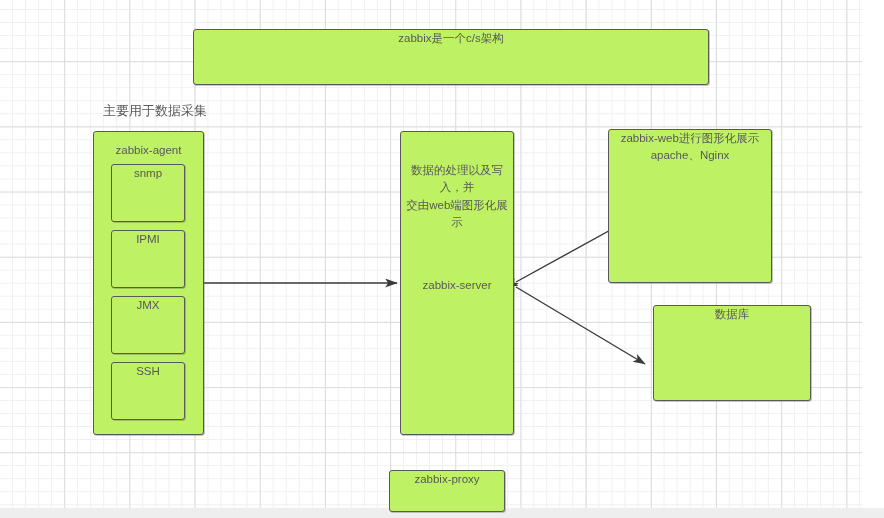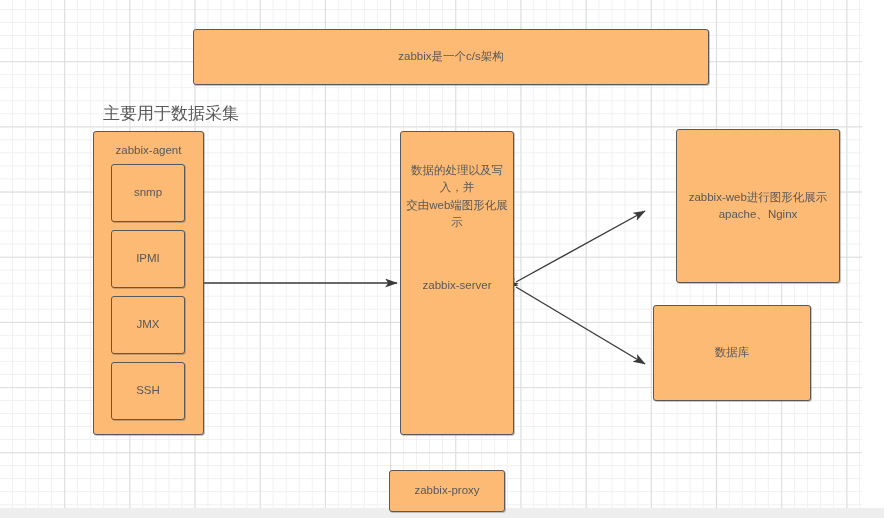--- a/index.html
+++ b/index.html
@@ -49,39 +49,39 @@
     top: 0;
     width: 22px;
     height: 508px;
     background: #ffffff;
   }
 
   
   .box {
     position: absolute;
     box-sizing: border-box;
-    background: #fdba74;
+    background: #bef264;
     border: 1.4px solid #595959;
     border-radius: 3px;
     display: flex;
-    align-items: center;
+    align-items: flex-start;
     justify-content: center;
     text-align: center;
     color: #585858;
     font-size: 11.5px;
     line-height: 1.5;
     box-shadow: 0.8px 0.8px 0 rgba(90,90,90,0.45);
   }
   .box.container {
     display: block;
   }
   .label-plain {
     position: absolute;
     color: #585858;
-    font-size: 17px;
+    font-size: 13px;
     white-space: nowrap;
   }
   .inner-label {
     position: absolute;
     left: 0;
     right: 0;
     text-align: center;
     color: #585858;
     font-size: 11.5px;
   }
@@ -156,21 +156,21 @@
       <span class="box-text">SSH</span>
     </div>
   </div>
 
   <div class="box container" style="left:400px; top:131px; width:114px; height:304px;">
     <div class="inner-label" style="top:30px; white-space:pre-line; line-height:1.5; padding:0 3px;">数据的处理以及写入，并
 交由web端图形化展示</div>
     <div class="inner-label" style="top:145px;">zabbix-server</div>
   </div>
 
-  <div class="box" style="left:676px; top:129px; width:164px; height:154px;">
+  <div class="box" style="left:608px; top:129px; width:164px; height:154px;">
     <span class="box-text">zabbix-web进行图形化展示
 apache、Nginx</span>
   </div>
 
   <div class="box" style="left:653px; top:305px; width:158px; height:96px;">
     <span class="box-text">数据库</span>
   </div>
 
   <div class="box" style="left:389px; top:470px; width:116px; height:42px;">
     <span class="box-text">zabbix-proxy</span>

